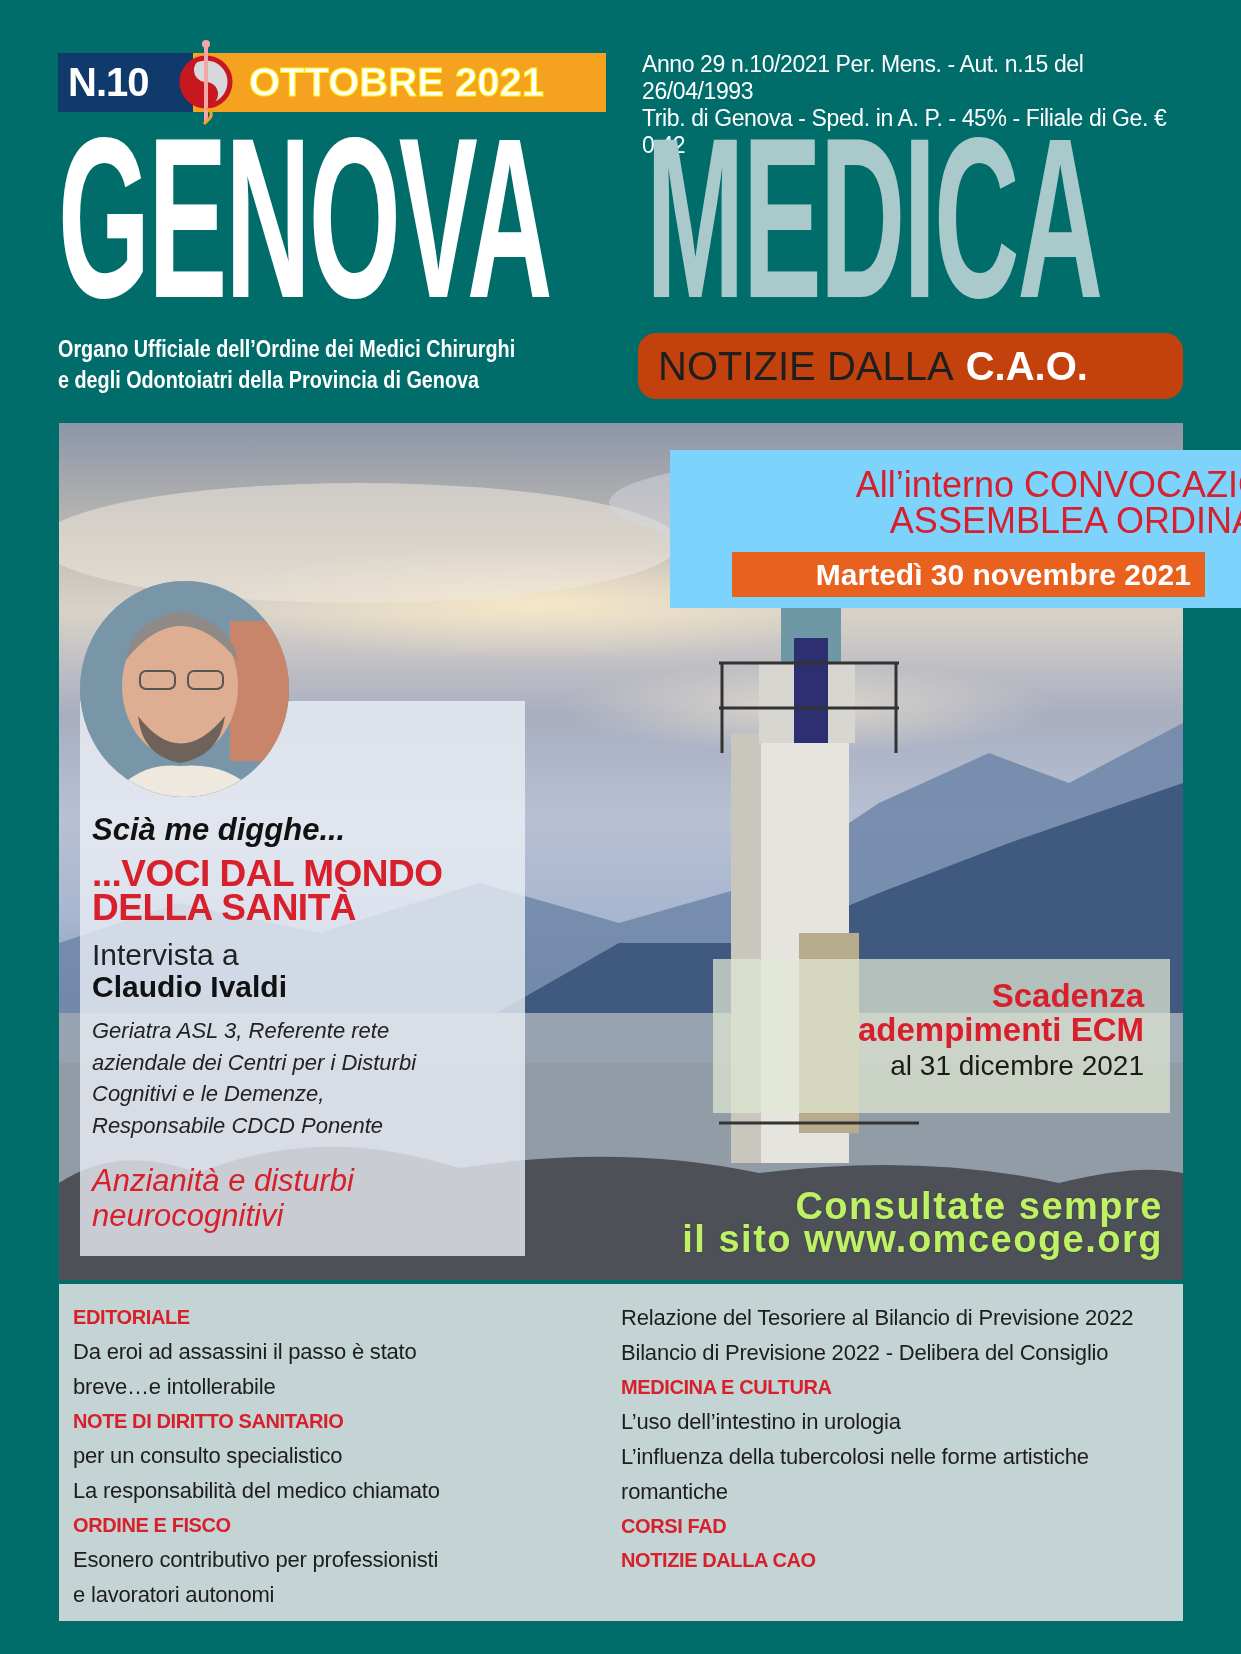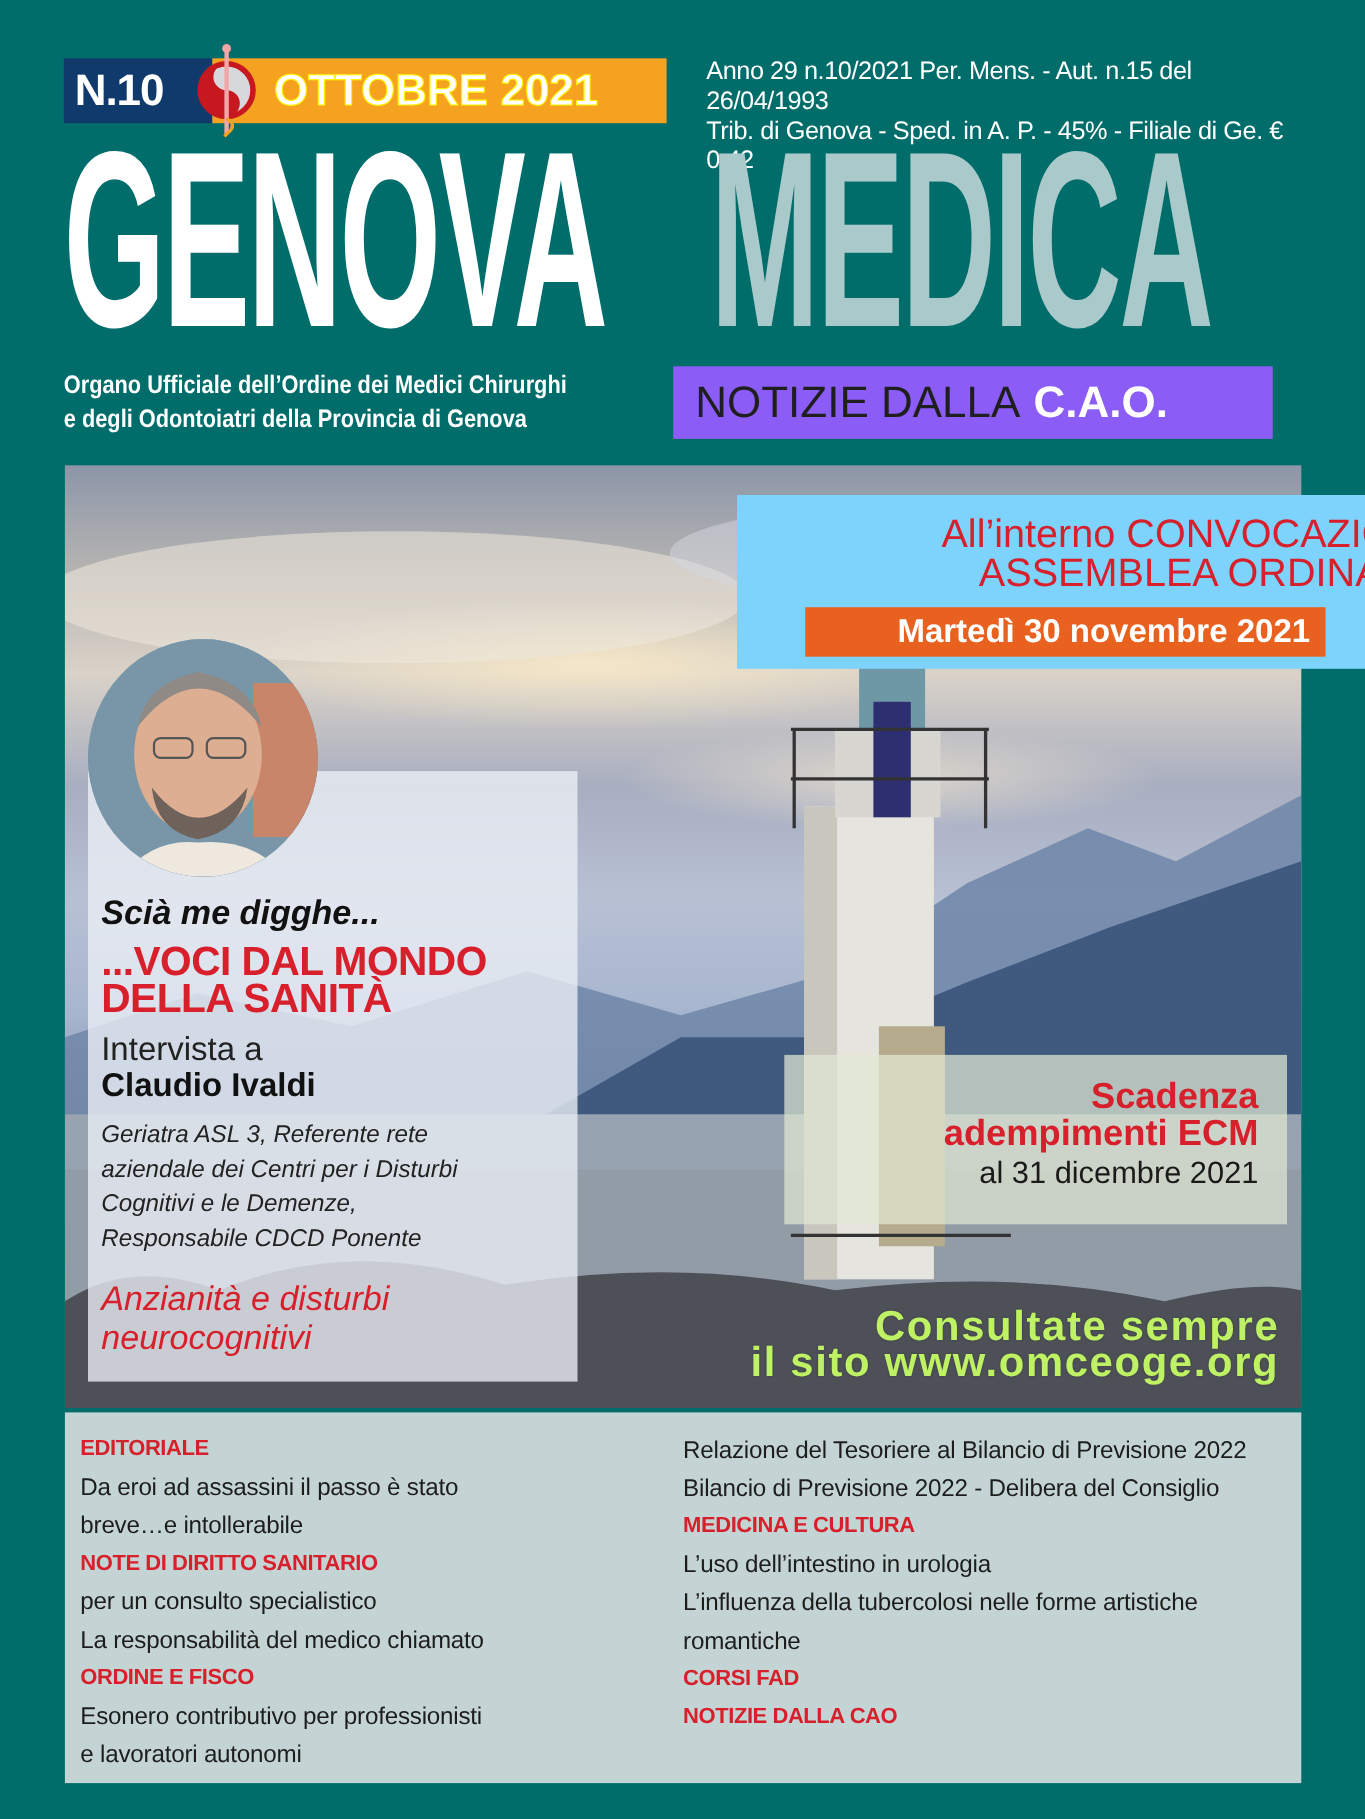--- a/index.html
+++ b/index.html
@@ -15,21 +15,21 @@
   .pub-info { position: absolute; left: 642px; top: 51px; width: 540px; color: #fff; font-family: "Liberation Sans", sans-serif; font-size: 23px; line-height: 27px; letter-spacing: -0.4px; }
 
   
   .masthead { position: absolute; left: 58px; top: 128px; height: 180px; display: flex; }
   .mast-word { font-family: "Liberation Sans", sans-serif; font-weight: bold; font-size: 228px; line-height: 180px; display: inline-block; transform: scaleX(0.52); transform-origin: left top; letter-spacing: -4px; }
   .mast-genova { color: #ffffff; position: absolute; left: 0; top: 0; }
   .mast-medica { color: #a9c9cb; position: absolute; left: 588px; top: 0; }
 
   .organo { position: absolute; left: 58px; top: 334px; width: 560px; color: #fff; font-weight: bold; font-size: 23px; line-height: 31px; transform: scaleX(0.86); transform-origin: left top; white-space: nowrap; }
 
-  .cao-bar { position: absolute; left: 612px; top: 333px; width: 545px; height: 66px; background: #8b5cf6; display: flex; align-items: center; padding-left: 20px; font-size: 40px; color: #1f1f1f; white-space: nowrap; }
+  .cao-bar { position: absolute; left: 638px; top: 333px; width: 545px; height: 66px; background: #c2410c; display: flex; align-items: center; padding-left: 20px; font-size: 40px; color: #1f1f1f; white-space: nowrap; border-radius: 18px; }
   .cao-bar .cao-strong { color: #fff; font-weight: bold; margin-left: 12px; }
 
   
   .photo { position: absolute; left: 59px; top: 423px; width: 1124px; height: 857px; overflow: hidden;
     background:
       linear-gradient(180deg, rgba(120,135,160,0.0) 0%, rgba(0,0,0,0) 100%),
       linear-gradient(180deg, #8c96a8 0%, #b9b6b2 12%, #d9d2c8 22%, #a8aec0 34%, #b8c0d4 46%, #a7b6cf 58%, #7f93ad 70%, #8ea0b4 78%, #7e8a96 86%, #6c6a66 100%);
   }
   .sky-glow { position:absolute; left:150px; top:120px; width:650px; height:120px; background: radial-gradient(ellipse at center, rgba(255,238,200,0.75) 0%, rgba(255,238,200,0) 70%); }
   .sky-glow2 { position:absolute; left:500px; top:240px; width:500px; height:90px; background: radial-gradient(ellipse at center, rgba(255,240,210,0.6) 0%, rgba(255,240,210,0) 70%); }

